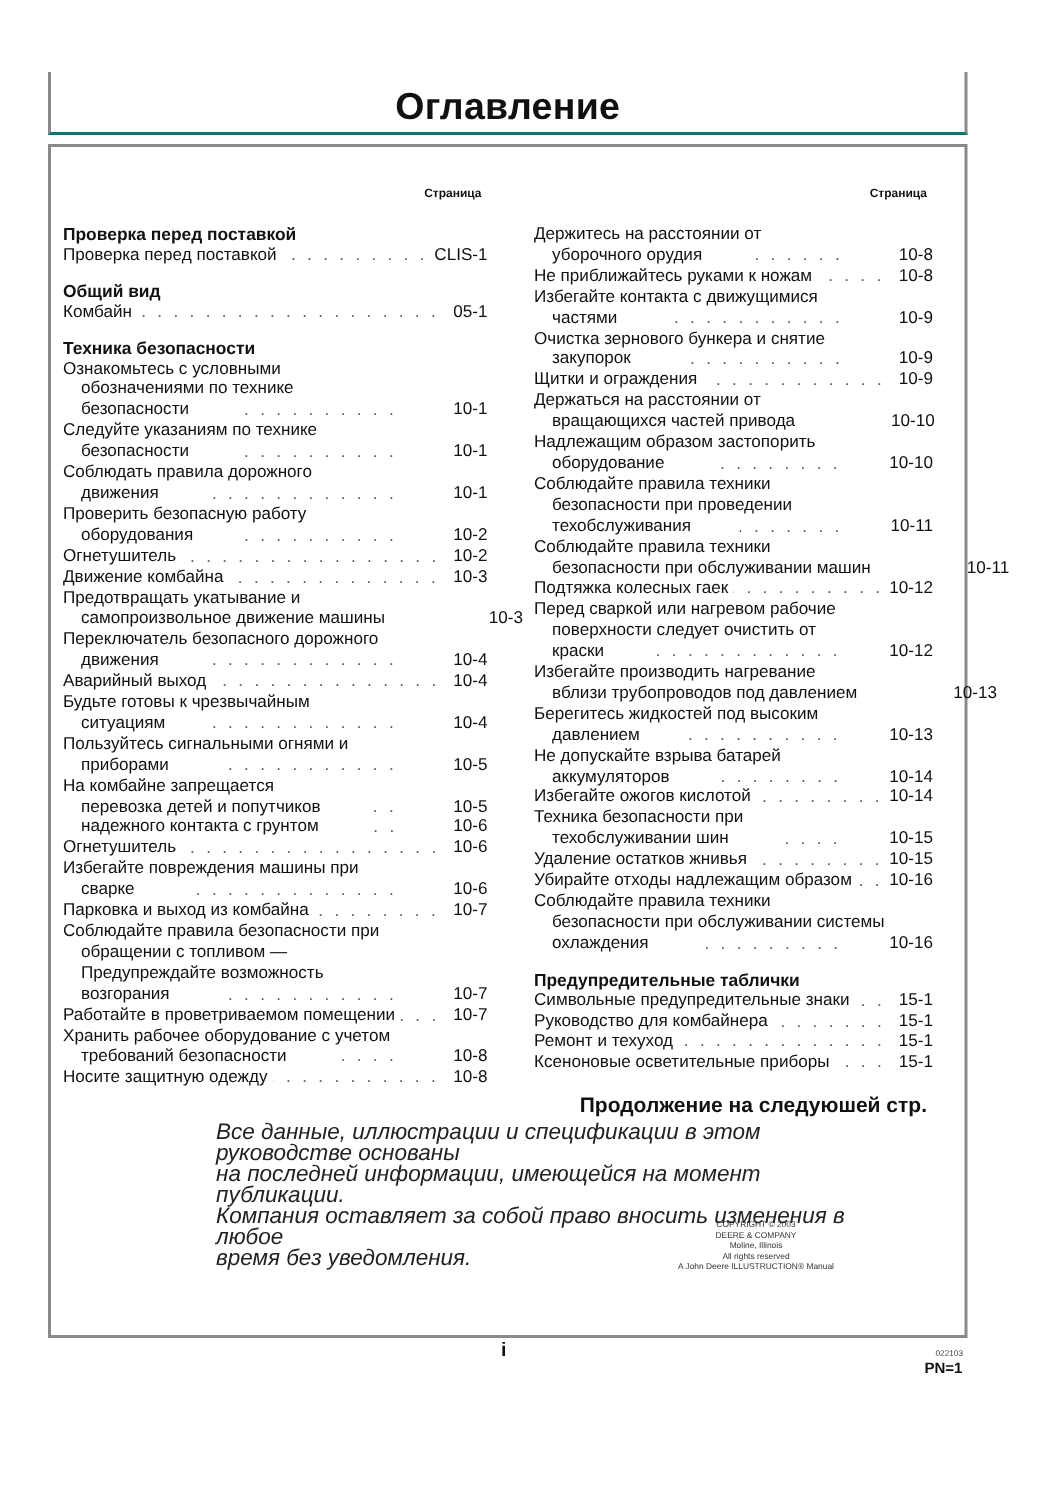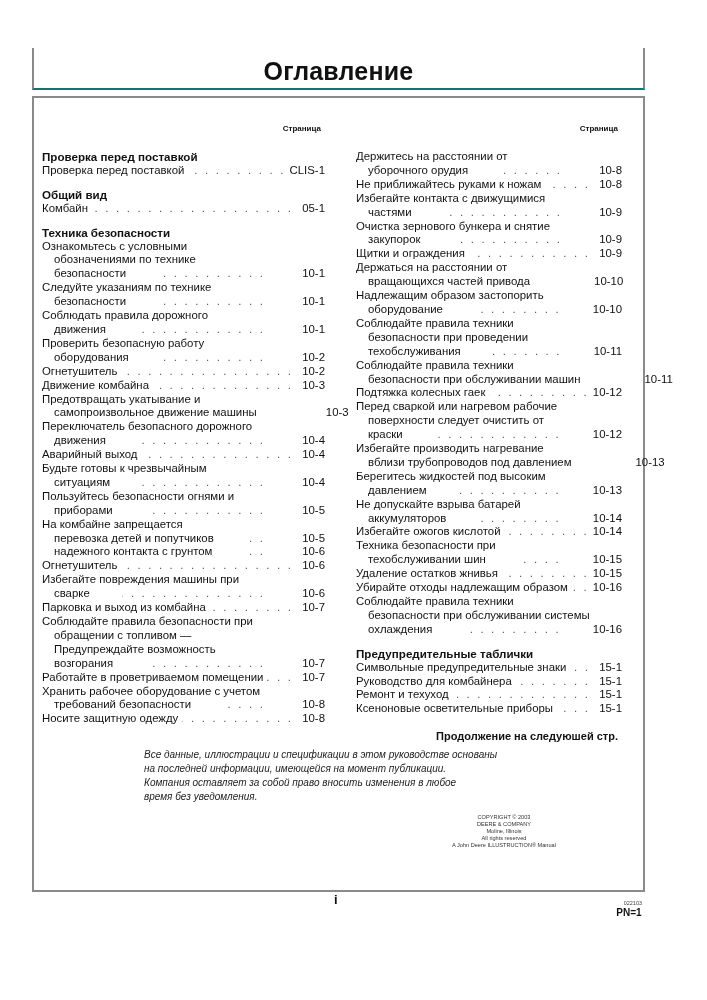--- a/index.html
+++ b/index.html
@@ -16,22 +16,22 @@
   .col-right { left: 322px; width: 266px; }
   .page-header-label { text-align: right; font-weight: bold; font-size: 8px; height: 14px; margin-bottom: 14px; padding-right: 4px; }
   .section-title { font-weight: bold; font-size: 11.6px; }
   .gap { height: 10px; }
   .entry-line { white-space: nowrap; }
   .entry-last { display: flex; align-items: baseline; white-space: nowrap; }
   .indent { padding-left: 12px; gap: 28px; }
   .dots { flex: 1; overflow: hidden; color: #555; letter-spacing: 2.2px; margin: 0 4px; text-align: right; direction: rtl; }
   .dots::before { content: ". . . . . . . . . . . . . . . . . . . . . . . . . . . . . . . . . . . . . . . . . . . . . . . . . . . . . . . . . . . . . . . . . . . . . . . . . ."; }
   .pg { min-width: 28px; text-align: right; }
-  .continued { text-align: right; font-weight: bold; font-size: 11px; margin-top: 14px; padding-right: 4px; }
-  .disclaimer { position: absolute; left: 110px; top: 650px; width: 420px; font-style: italic; font-size: 10px; line-height: 14px; color: #222; }
+  .continued { text-align: right; font-weight: bold; font-size: 14px; margin-top: 14px; padding-right: 4px; }
+  .disclaimer { position: absolute; left: 110px; top: 650px; width: 420px; font-style: italic; font-size: 15px; line-height: 14px; color: #222; }
   .copyright { position: absolute; left: 395px; top: 716px; width: 150px; text-align: center; font-size: 5.6px; line-height: 7px; color: #333; }
   .roman-page { position: absolute; left: 334px; top: 892px; font-size: 13px; font-weight: bold; }
   .doc-code { position: absolute; left: 620px; top: 900px; font-size: 5.5px; color: #444; width: 22px; text-align: right; }
   .pn { position: absolute; left: 614px; top: 907px; font-size: 10px; font-weight: bold; width: 30px; text-align: center; }
 </style>
 </head>
 <body>
 
 <div class="header-box">
   <div class="page-title">Оглавление</div>
@@ -132,21 +132,21 @@
         </div>
         <div class="toc-entry">
           <div class="entry-line"><span>Будьте готовы к чрезвычайным</span></div>
           <div class="entry-last indent">
             <span>ситуациям</span>
             <span class="dots"></span>
             <span class="pg">10-4</span>
           </div>
         </div>
         <div class="toc-entry">
-          <div class="entry-line"><span>Пользуйтесь безопасности огнями и</span></div>
+          <div class="entry-line"><span>Пользуйтесь сигнальными огнями и</span></div>
           <div class="entry-last indent">
             <span>приборами</span>
             <span class="dots"></span>
             <span class="pg">10-5</span>
           </div>
         </div>
         <div class="toc-entry">
           <div class="entry-line"><span>На комбайне запрещается</span></div>
           <div class="entry-last indent">
             <span>перевозка детей и попутчиков</span>

